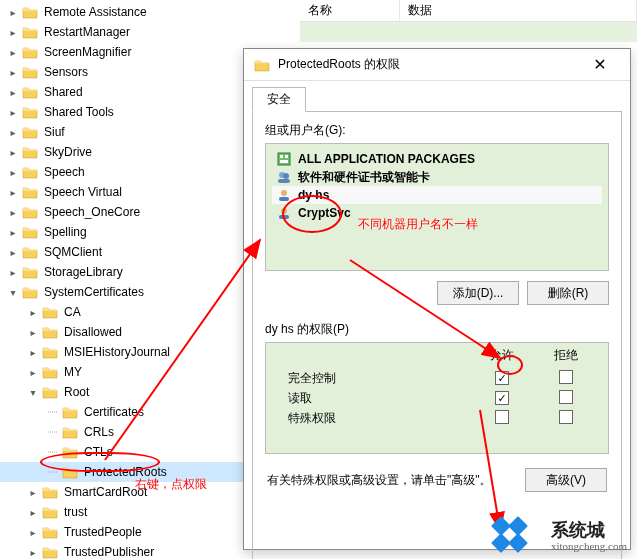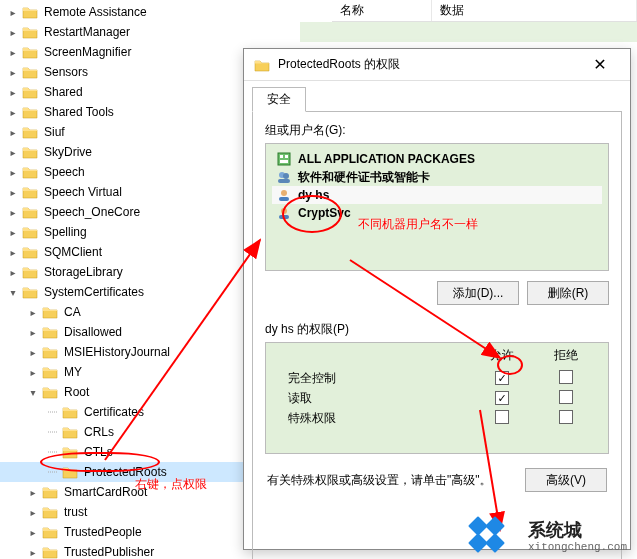--- a/index.html
+++ b/index.html
@@ -56,21 +56,20 @@
 
   
   .listhdr {
     position: absolute;
     top: 0; left: 300px; right: 0;
     height: 22px;
     border-bottom: 1px solid #e0e0e0;
     display: flex;
     align-items: center;
     background: #fff;
-    margin-left: 32px;
   }
   .listhdr span {
     padding: 0 8px;
     border-right: 1px solid #e8e8e8;
     color: #000;
     height: 100%;
     display: flex; align-items: center;
   }
   .listcol1 { width: 100px; }
   .listcol2 { width: 110px; }
@@ -231,24 +230,24 @@
     width: 637px; height: 559px;
     pointer-events: none;
     z-index: 90;
   }
 
   
   .watermark {
     position: absolute;
     right: 10px; bottom: 6px;
     display: flex;
-    align-items: flex-end;
+    align-items: center;
     gap: 23px;
     z-index: 200;
-    font-family: Liberation Mono, monospace;
+    font-family: Liberation Serif, serif;
   }
   .wm-logo {
     width: 34px; height: 34px;
     display: grid;
     grid-template-columns: 14px 14px;
     grid-template-rows: 14px 14px;
     gap: 3px;
     transform: rotate(0deg);
   }
   .wm-logo span { background: #1e88e5; display:block; transform: rotate(45deg); border-radius:1px;}

